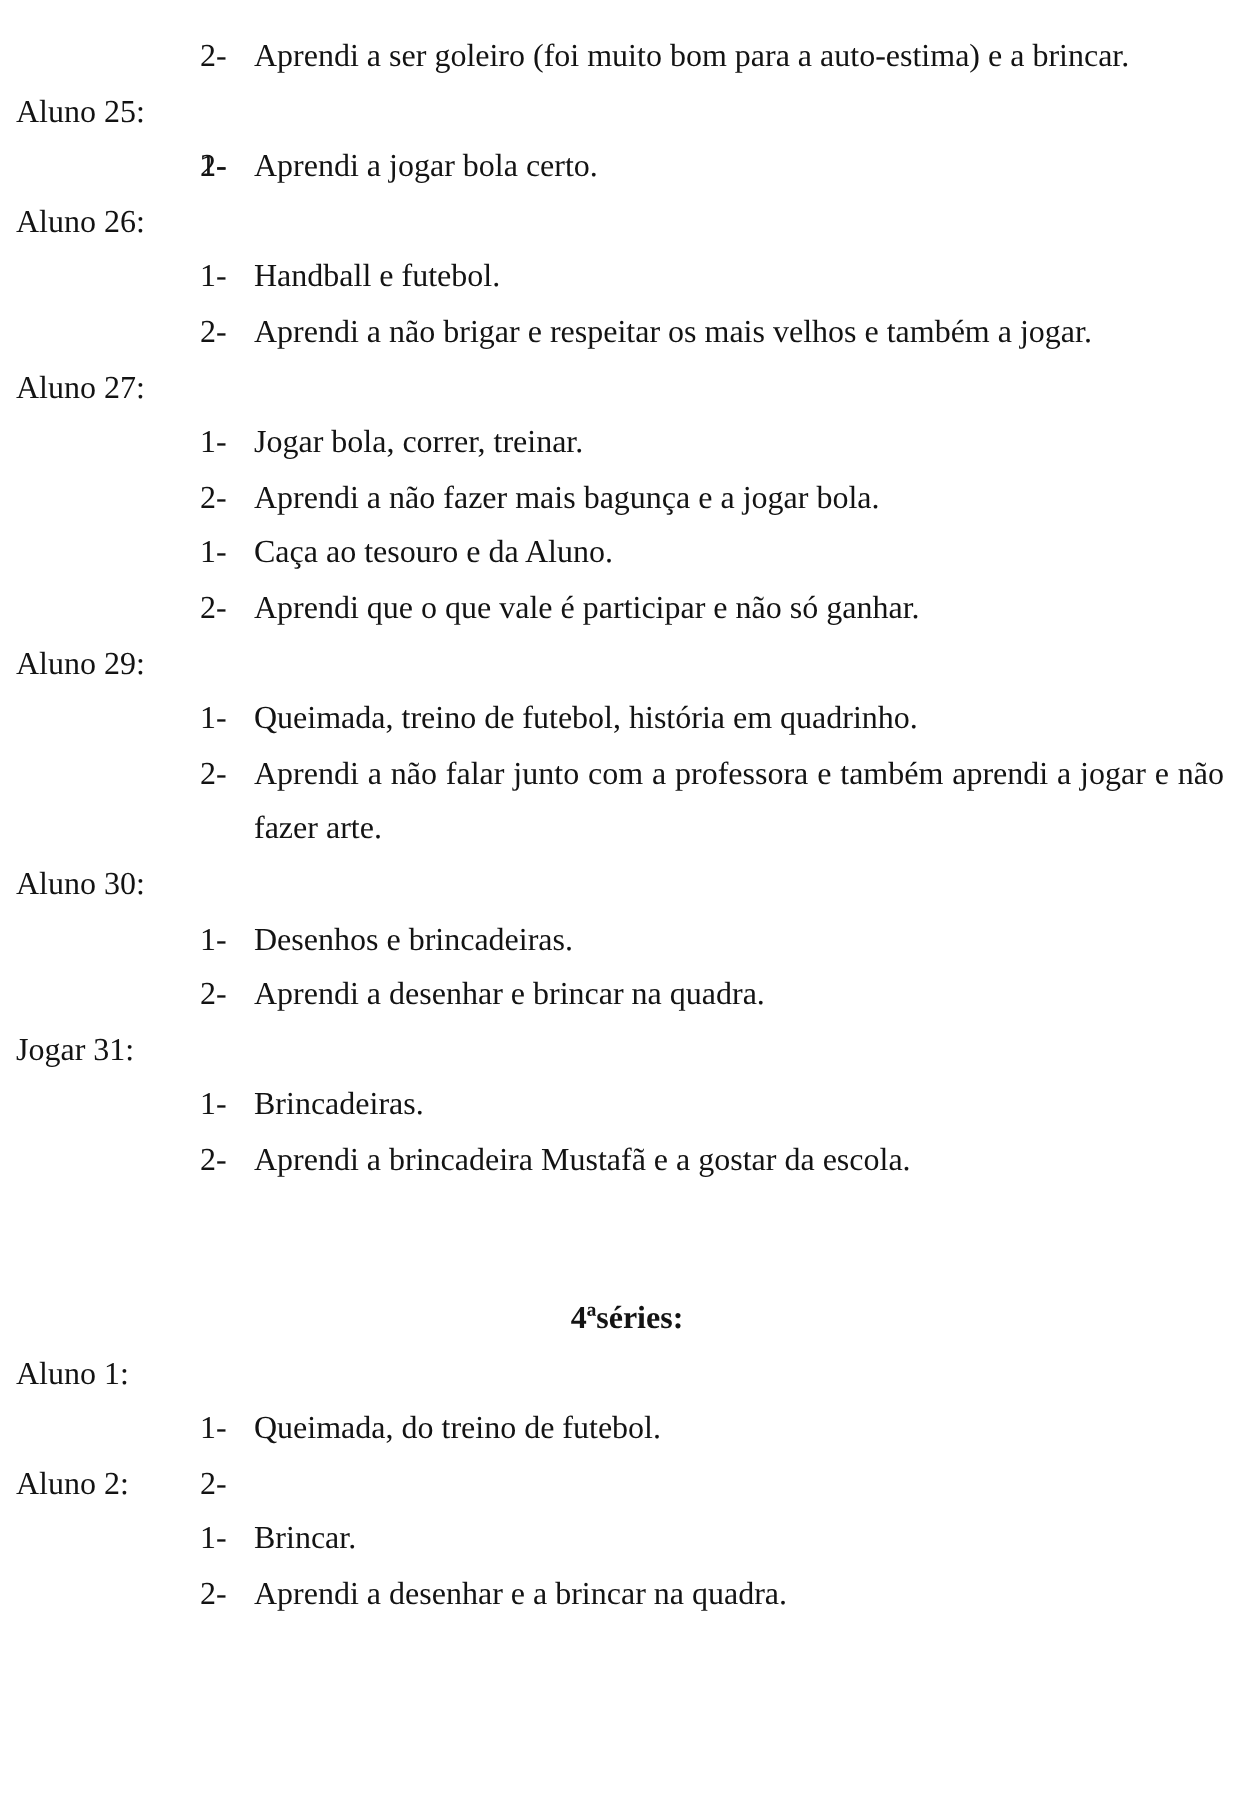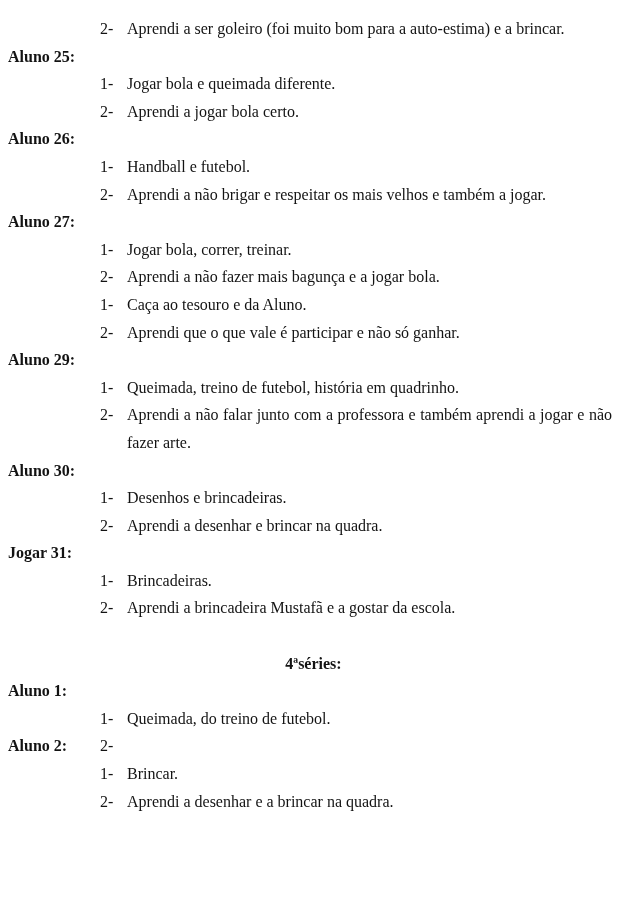--- a/index.html
+++ b/index.html
@@ -10,50 +10,51 @@
     background: var(--bg, #ffffff);
     color: var(--text, #131313);
     font-family: "Liberation Serif", serif;
     font-size: 16px;
     line-height: 27.6px;
     padding-top: 15px;
     overflow: hidden;
   }
   p { margin: 0; }
   .label {
-    font-weight: bold;
+    font-weight: normal;
     padding-left: 8px;
   }
   .item {
     position: relative;
     padding-left: 127px;
     padding-right: 15px;
     text-align: justify;
   }
   .item .num {
     position: absolute;
     left: 100px;
     top: 0;
   }
   .spacer { height: 27.6px; }
   .section-title {
     font-weight: bold;
     text-align: center;
+    margin-top: 24px;
   }
 </style>
 </head>
 <body>
 
 <div class="page">
 
   <p class="item"><span class="num">2-</span><span>Aprendi a ser goleiro (foi muito bom para a auto-estima) e a brincar.</span></p>
 
   <div>
     <p class="label">Aluno 25:</p>
-    <p class="item"><span class="num">1-</span><span>Jogar bola e queimada diferente.</span></p>
+    <p class="item"><span class="num">1-</span></p>
     <p class="item"><span class="num">2-</span><span>Aprendi a jogar bola certo.</span></p>
   </div>
 
   <div>
     <p class="label">Aluno 26:</p>
     <p class="item"><span class="num">1-</span><span>Handball e futebol.</span></p>
     <p class="item"><span class="num">2-</span><span>Aprendi a não brigar e respeitar os mais velhos e também a jogar.</span></p>
   </div>
 
   <div>

